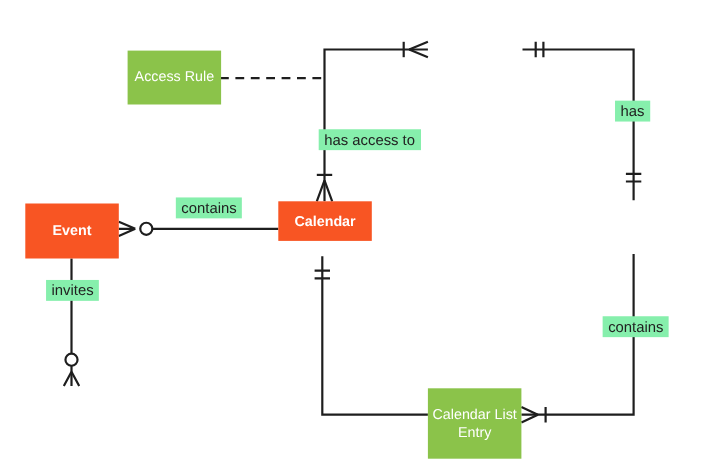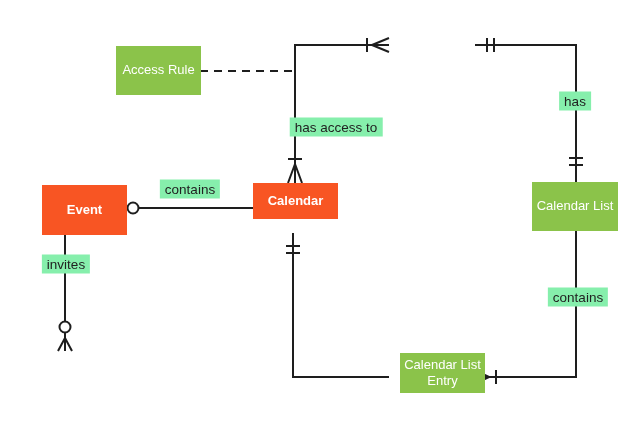--- a/index.html
+++ b/index.html
@@ -55,26 +55,26 @@
     position: absolute;
     transform: translate(-50%, -50%);
     background: #86efac;
     color: var(--label-text, #212121);
     font-size: 13.5px;
     padding: 2px 5px;
     white-space: nowrap;
     z-index: 1;
   }
   
-  .entity-event              { left: 23px;  top: 185px; width: 85px; height: 50px; margin-left: 19px; }
+  .entity-event              { left: 23px;  top: 185px; width: 85px; height: 50px; }
   .entity-calendar           { left: 253px; top: 183px; width: 85px; height: 36px; }
   .entity-access-rule        { left: 116px; top: 46px;  width: 85px; height: 49px; }
   .entity-user               { left: 389px; top: 21px;  width: 86px; height: 49px; }
   .entity-calendar-list      { left: 532px; top: 182px; width: 86px; height: 49px; }
-  .entity-calendar-list-entry{ left: 400px; top: 353px; width: 85px; height: 40px; text-align: center; }
+  .entity-calendar-list-entry{ left: 389px; top: 353px; width: 85px; height: 64px; text-align: center; }
   .entity-attendee           { left: 23px;  top: 351px; width: 85px; height: 50px; }
   
   .label-contains-calendar { left: 190px; top: 189px; }
   .label-invites           { left: 66px;  top: 264px; }
   .label-has-access-to     { left: 293px; top: 127px; margin-left: 43px; }
   .label-has               { left: 575px; top: 101px; }
   .label-contains-entry    { left: 578px; top: 297px; }
   .label-references        { left: 297px; top: 284px; }
 </style>
 </head>
@@ -132,16 +132,15 @@
 
   <div class="rel-label label-contains-calendar">contains</div>
   <div class="rel-label label-invites">invites</div>
   <div class="rel-label label-has-access-to">has access to</div>
   <div class="rel-label label-has">has</div>
   <div class="rel-label label-contains-entry">contains</div>
 
   <div class="entity primary entity-event">Event</div>
   <div class="entity primary entity-calendar">Calendar</div>
   <div class="entity secondary entity-access-rule">Access Rule</div>
-  <div class="entity secondary entity-calendar-list">Calendar List</div>
   <div class="entity secondary entity-calendar-list-entry">Calendar List Entry</div>
 
 </div>
 
 </body></html>

